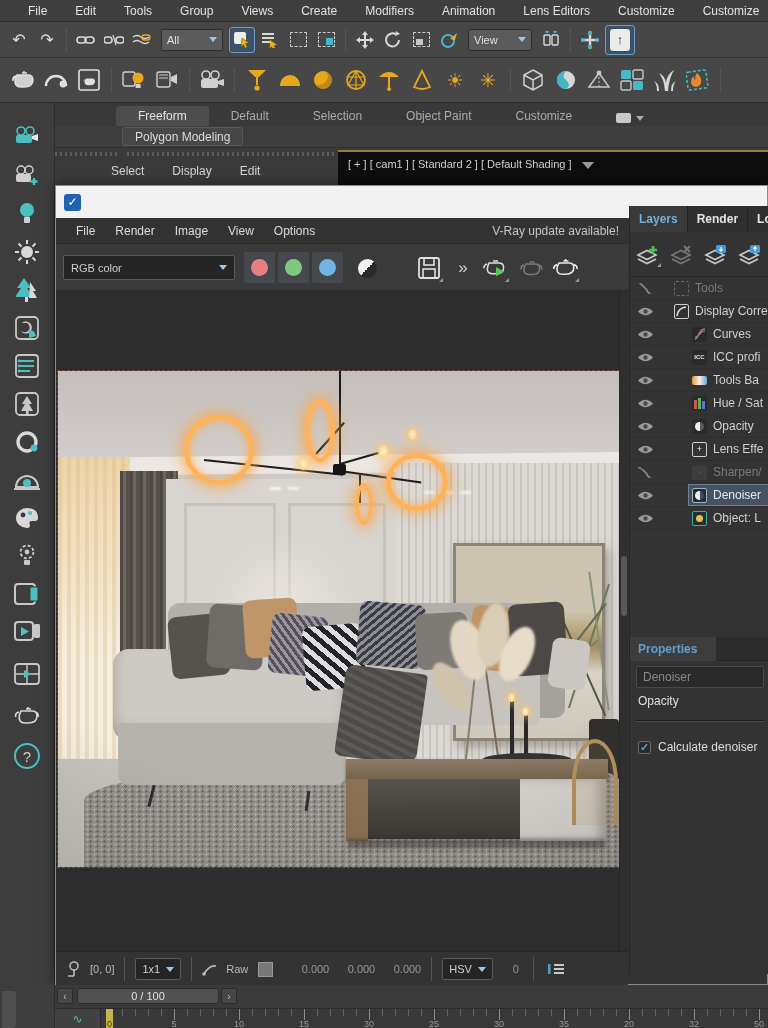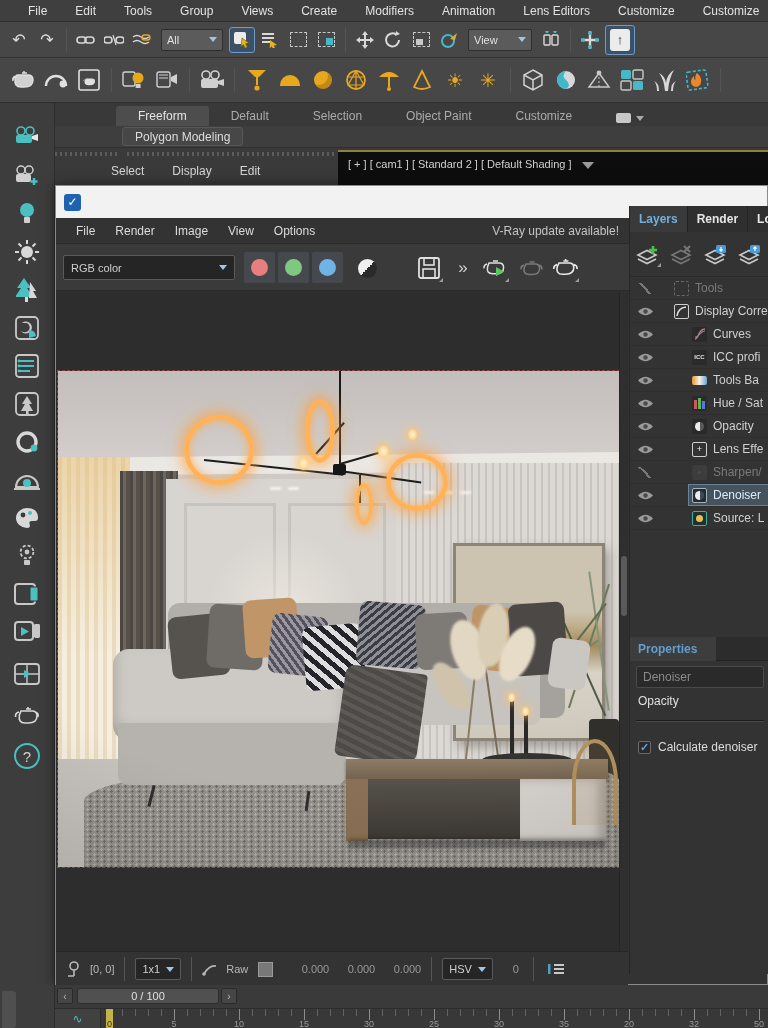--- a/index.html
+++ b/index.html
@@ -868,21 +868,21 @@
     <div class="lrow" style="top:301px">
       <span class="eye">
           <svg width="17" height="11">
             <path d="M1 5.5 Q8.5 -2 16 5.5 Q8.5 13 1 5.5 z" fill="#9a9a9a"></path>
             <circle cx="8.5" cy="5.5" r="2.2" fill="#4a4a4a"></circle>
           </svg>
         </span>
       <span class="ic ind2" style="border:1px solid #3fae9e;background:#20302e">
           <span style="width:7px;height:7px;border-radius:50%;background:#e8c050"></span>
         </span>
-      <span class="lbl">Source: L</span>
+      <span class="lbl">Object: L</span>
     </div>
 
     <div class="a" id="props-strip">
       <div class="a" id="props-tab">Properties</div>
     </div>
     <div class="a" id="dfield">Denoiser</div>
     <div class="a" id="oplabel">Opacity</div>
     <div class="a" id="opslider"></div>
     <div class="a" id="chkrow">
       <span id="chkbox">✓</span>

